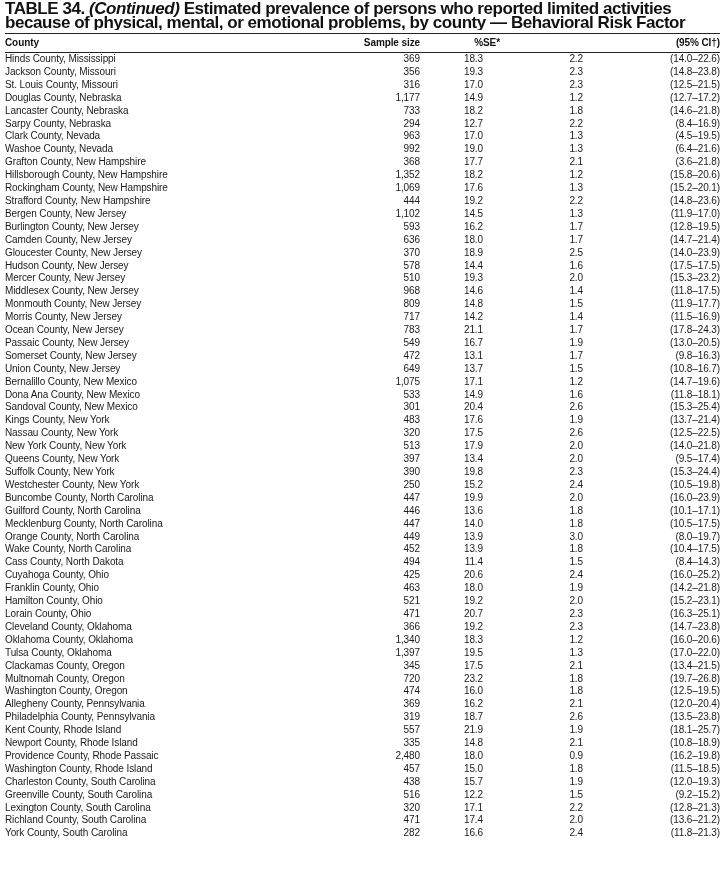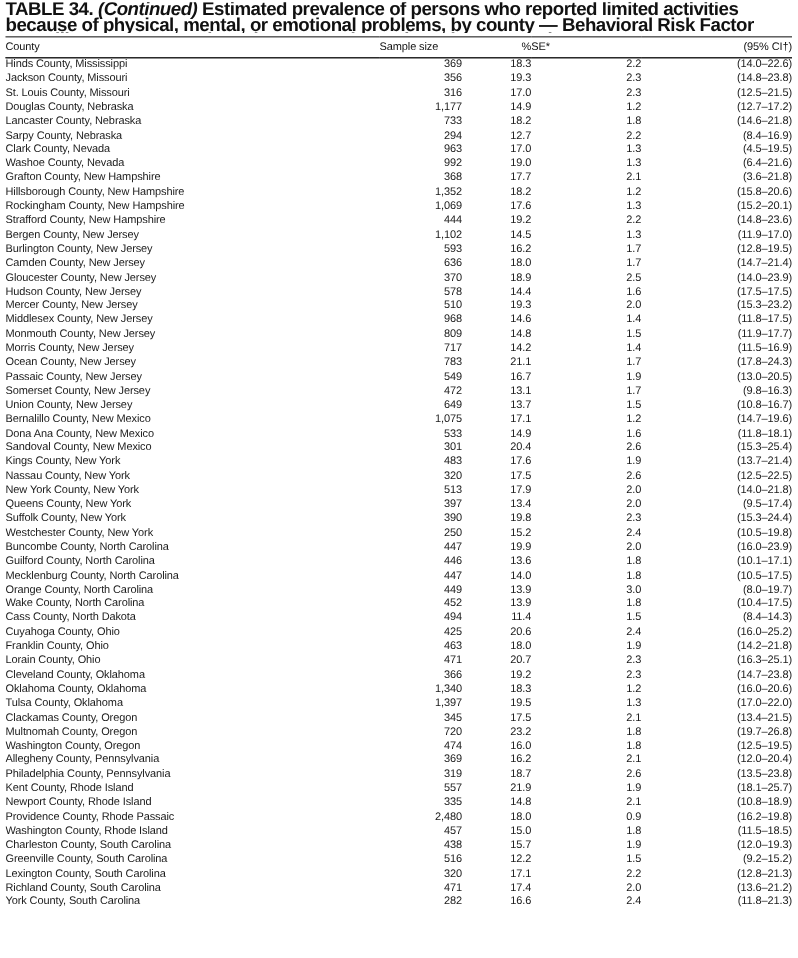--- a/index.html
+++ b/index.html
@@ -24,29 +24,29 @@
   table.data {
     border-collapse: collapse;
     table-layout: fixed;
     width: 715px;
     margin-top: 3px;
   }
   table.data thead th {
     border-top: 1px solid #222;
     border-bottom: 1px solid #222;
     font-size: 10px;
-    font-weight: 400;
+    font-weight: 700;
     letter-spacing: -0.1px;
     padding: 3px 0 4px 0;
     color: #111;
     white-space: nowrap;
     margin-top: 42px;
   }
   th.col-county { text-align: left; }
-  th.col-sample { text-align: left; }
+  th.col-sample { text-align: right; }
   th.col-pct    { text-align: right; padding-right: 2px; }
   th.col-se     { text-align: left; }
   th.col-ci     { text-align: right; padding-right: 10px; }
   table.data tbody td {
     font-size: 10px;
     letter-spacing: -0.1px;
     line-height: 12.9px;
     height: 12.9px;
     padding: 0;
     white-space: nowrap;
@@ -375,20 +375,27 @@
           <td class="c4">(16.0–25.2)</td>
         </tr>
         <tr>
           <td class="c0">Franklin County, Ohio</td>
           <td class="c1">463</td>
           <td class="c2">18.0</td>
           <td class="c3">1.9</td>
           <td class="c4">(14.2–21.8)</td>
         </tr>
         <tr>
+          <td class="c0">Hamilton County, Ohio</td>
+          <td class="c1">521</td>
+          <td class="c2">19.2</td>
+          <td class="c3">2.0</td>
+          <td class="c4">(15.2–23.1)</td>
+        </tr>
+        <tr>
           <td class="c0">Lorain County, Ohio</td>
           <td class="c1">471</td>
           <td class="c2">20.7</td>
           <td class="c3">2.3</td>
           <td class="c4">(16.3–25.1)</td>
         </tr>
         <tr>
           <td class="c0">Cleveland County, Oklahoma</td>
           <td class="c1">366</td>
           <td class="c2">19.2</td>

